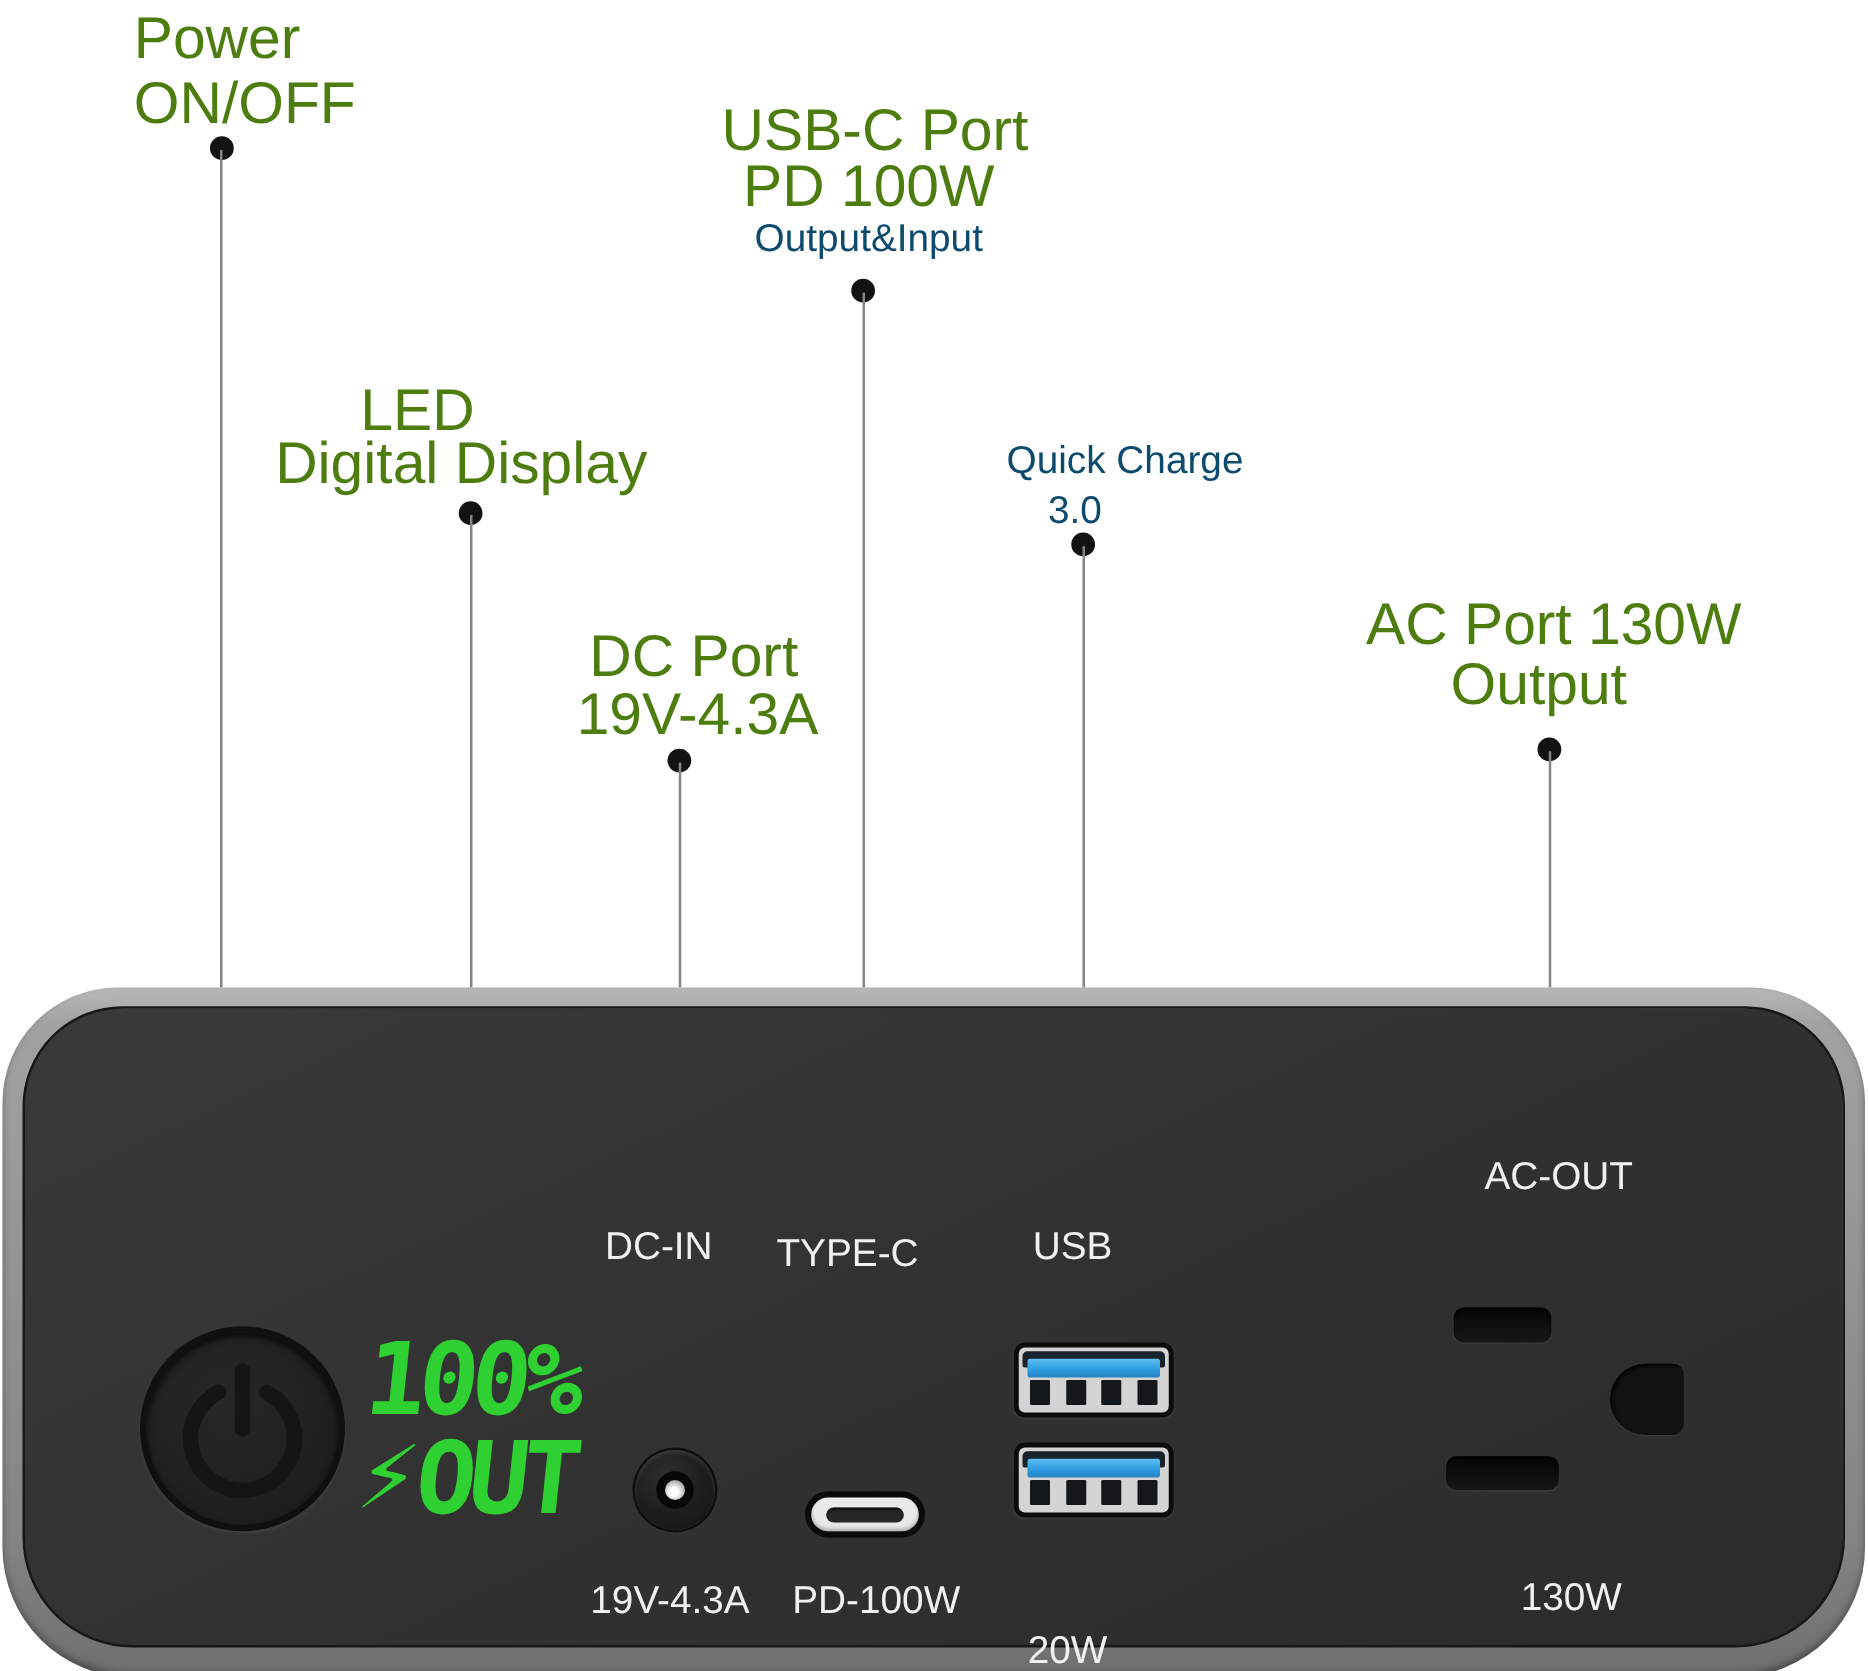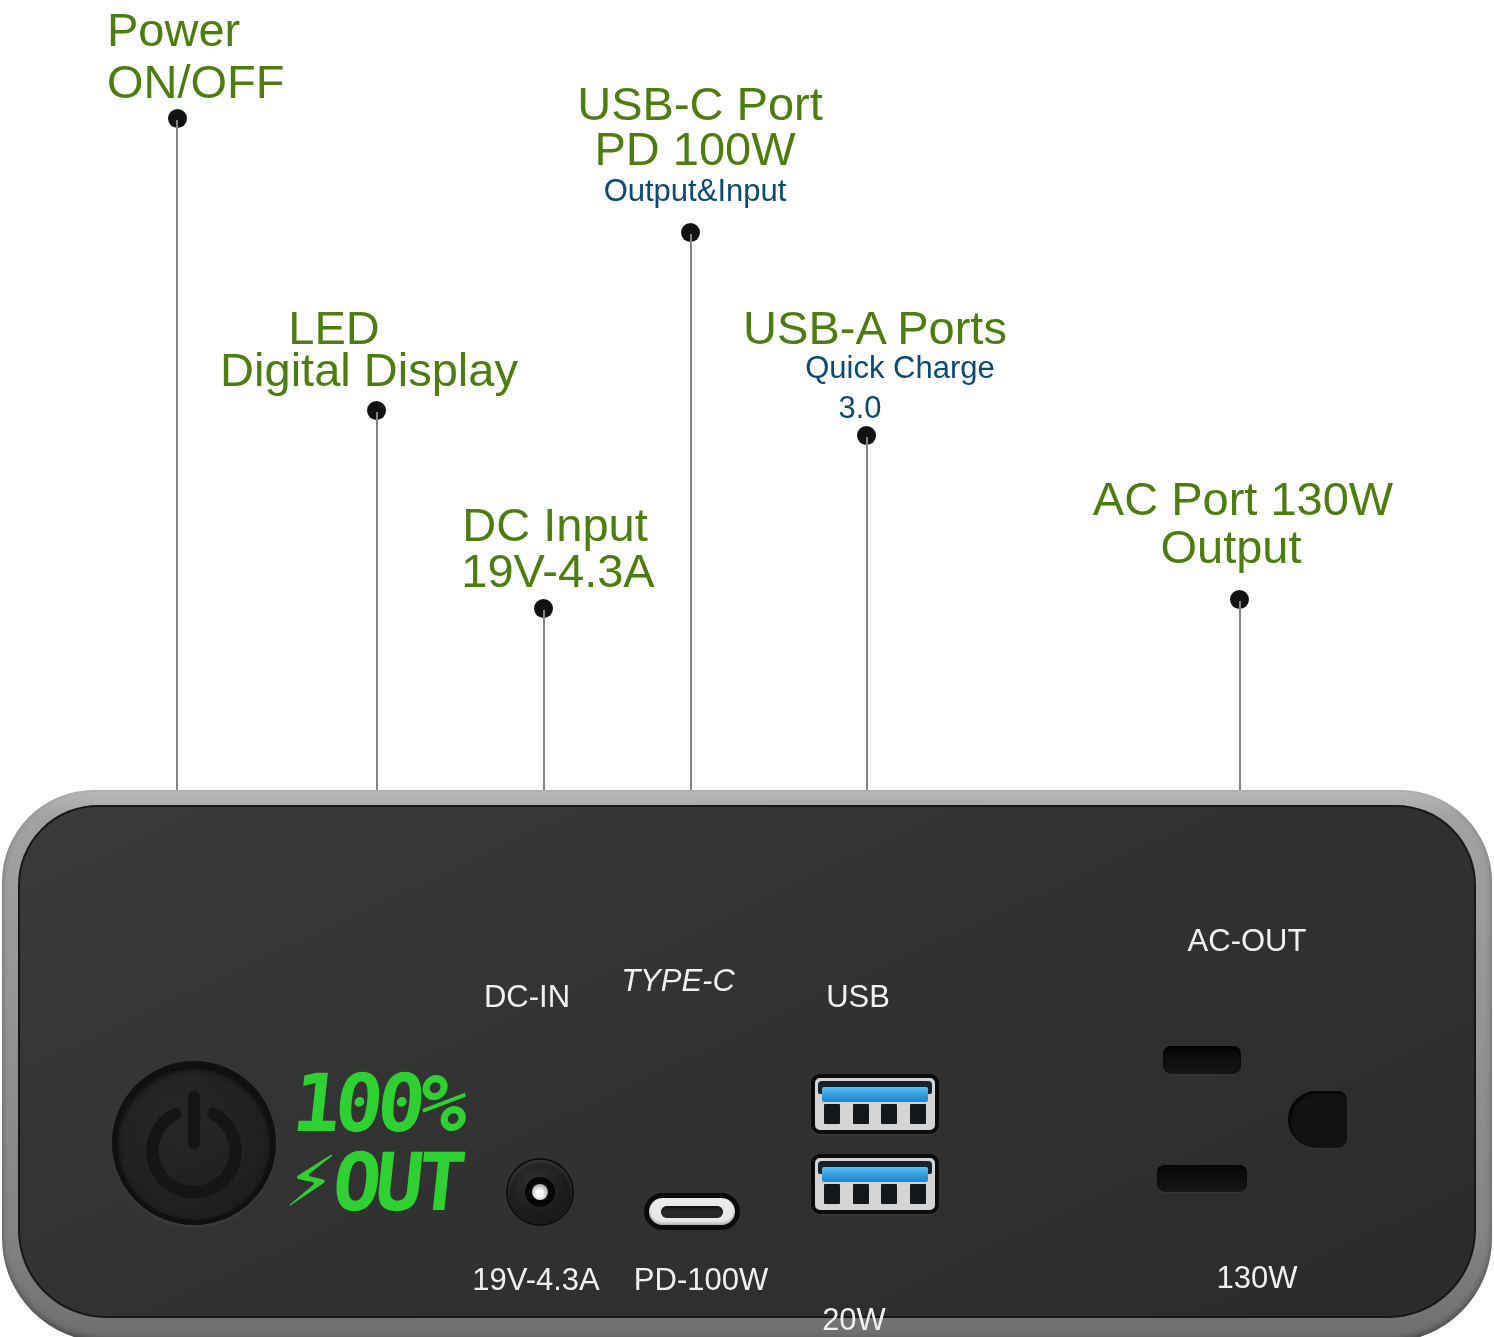--- a/index.html
+++ b/index.html
@@ -92,25 +92,24 @@
   <div class="co-title" style="left:107px; top:5px;">Power</div>
   <div class="co-title" style="left:107px; top:57px;">ON/OFF</div>
 
   <div class="co-title ctr" style="left:700px; top:79px;">USB-C Port</div>
   <div class="co-title ctr" style="left:695px; top:124px;">PD 100W</div>
   <div class="co-sub ctr" style="left:695px; top:174px;">Output&amp;Input</div>
 
   <div class="co-title ctr" style="left:334px; top:303px;">LED</div>
   <div class="co-title ctr" style="left:369px; top:345px;">Digital Display</div>
 
-  <div class="co-title ctr" style="left:875px; top:303px;">USB-A Ports</div>
   <div class="co-sub ctr" style="left:900px; top:351px;">Quick Charge</div>
   <div class="co-sub ctr" style="left:860px; top:391px;">3.0</div>
 
-  <div class="co-title ctr" style="left:555px; top:500px;">DC Input</div>
+  <div class="co-title ctr" style="left:555px; top:500px;">DC Port</div>
   <div class="co-title ctr" style="left:558px; top:546px;">19V-4.3A</div>
 
   <div class="co-title ctr" style="left:1243px; top:474px;">AC Port 130W</div>
   <div class="co-title ctr" style="left:1231px; top:522px;">Output</div>
 
   <div class="co-dot" style="left:168px;  top:109px;"></div>
   <div class="co-line" style="left:176px;  top:120px; height:670px;"></div>
 
   <div class="co-dot" style="left:681px;  top:223px;"></div>
   <div class="co-line" style="left:690px;  top:234px; height:556px;"></div>
@@ -138,21 +137,21 @@
   </div>
 
   <div class="led-line" style="left:293px; top:1064px; color:#2fd032;">
     <span>100%</span>
   </div>
   <div class="led-line" style="left:286px; top:1142px; color:#2fd032;">
     <span class="led-bolt">⚡</span><span>OUT</span>
   </div>
 
   <div class="port-label" style="left:527px;  top:980px;">DC-IN</div>
-  <div class="port-label" style="left:678px;  top:964px;font-style:italic;">TYPE-C</div>
+  <div class="port-label" style="left:678px;  top:986px;">TYPE-C</div>
   <div class="port-label" style="left:858px;  top:980px;">USB</div>
   <div class="port-label" style="left:1247px; top:924px;text-align:right;">AC-OUT</div>
 
   <div class="dc-jack">
     <div class="dc-hole"></div>
     <div class="dc-pin"></div>
   </div>
 
   <div class="typec">
     <div class="typec-slot"></div>

